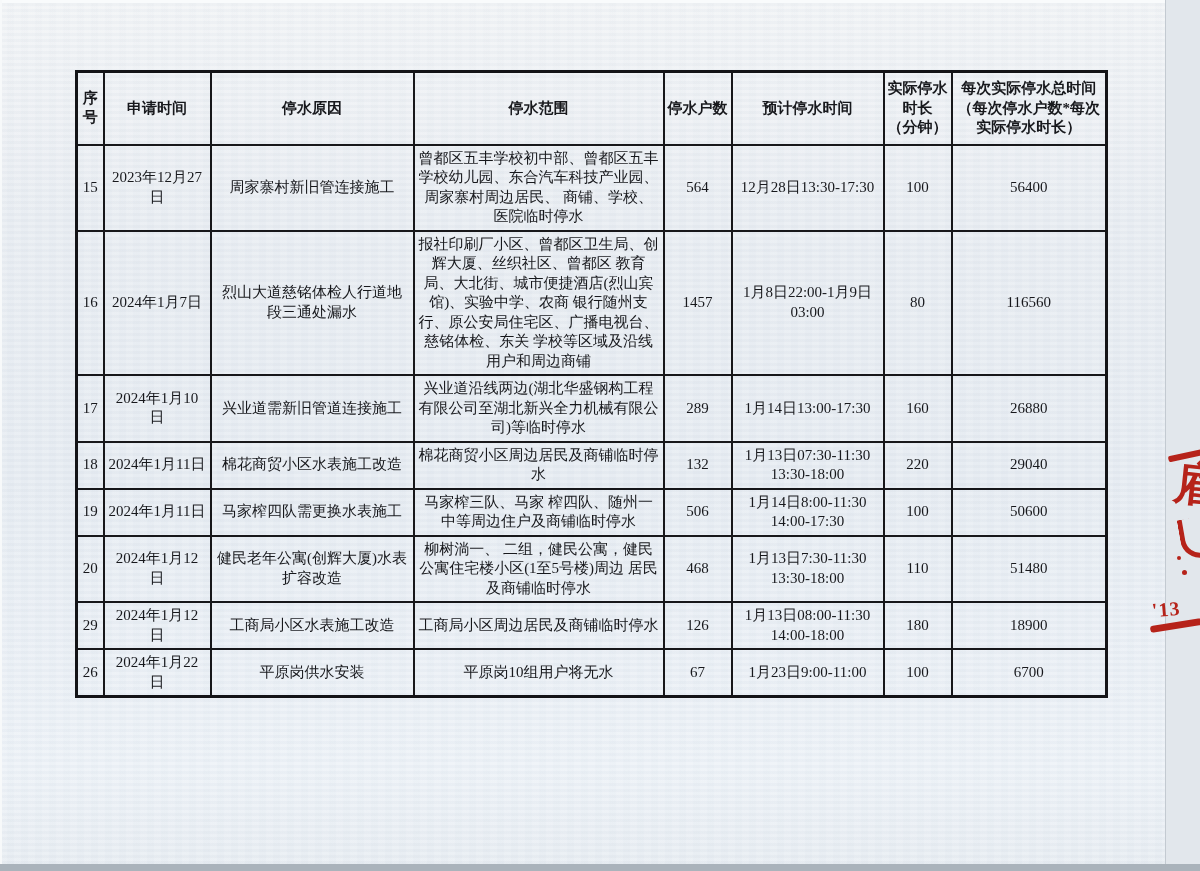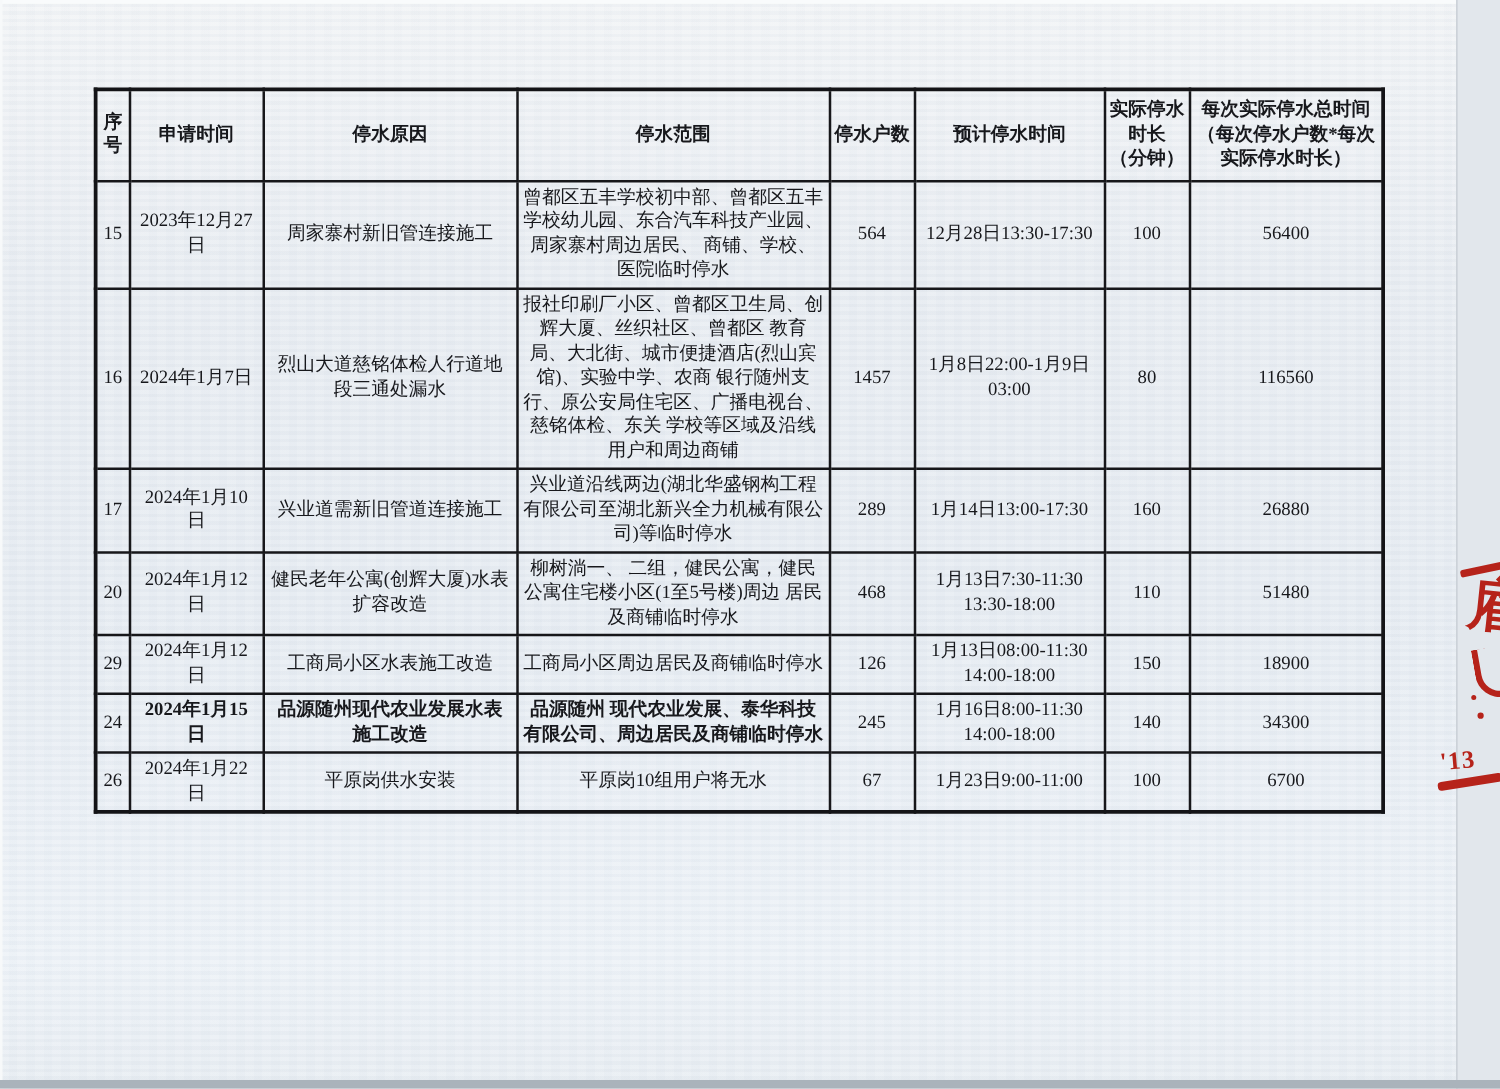--- a/index.html
+++ b/index.html
@@ -110,51 +110,62 @@
         <td>17</td>
         <td class="b-target">2024年1月10日</td>
         <td class="b-target">兴业道需新旧管道连接施工</td>
         <td class="b-target">兴业道沿线两边(湖北华盛钢构工程有限公司至湖北新兴全力机械有限公司)等临时停水</td>
         <td>289</td>
         <td>1月14日13:00-17:30</td>
         <td>160</td>
         <td>26880</td>
       </tr>
       <tr>
+        <td>18</td>
+        <td class="b-target">2024年1月11日</td>
+        <td class="b-target">棉花商贸小区水表施工改造</td>
+        <td class="b-target">棉花商贸小区周边居民及商铺临时停水</td>
+        <td>132</td>
+        <td>1月13日07:30-11:30
+13:30-18:00</td>
+        <td>220</td>
+        <td>29040</td>
+      </tr>
+      <tr>
+        <td>19</td>
+        <td class="b-target">2024年1月11日</td>
+        <td class="b-target">马家榨四队需更换水表施工</td>
+        <td class="b-target">马家榨三队、马家 榨四队、随州一中等周边住户及商铺临时停水</td>
+        <td>506</td>
+        <td>1月14日8:00-11:30
+14:00-17:30</td>
+        <td>100</td>
+        <td>50600</td>
+      </tr>
+      <tr>
         <td>20</td>
         <td class="b-target">2024年1月12日</td>
         <td class="b-target">健民老年公寓(创辉大厦)水表扩容改造</td>
         <td class="b-target">柳树淌一、 二组，健民公寓，健民公寓住宅楼小区(1至5号楼)周边 居民及商铺临时停水</td>
         <td>468</td>
         <td>1月13日7:30-11:30
 13:30-18:00</td>
         <td>110</td>
         <td>51480</td>
       </tr>
       <tr>
         <td>29</td>
         <td class="b-target">2024年1月12日</td>
         <td class="b-target">工商局小区水表施工改造</td>
         <td class="b-target">工商局小区周边居民及商铺临时停水</td>
         <td>126</td>
         <td>1月13日08:00-11:30
 14:00-18:00</td>
-        <td>150</td>
+        <td>180</td>
         <td>18900</td>
-      </tr>
-      <tr class="bold">
-        <td>24</td>
-        <td class="b-target">2024年1月15日</td>
-        <td class="b-target">品源随州现代农业发展水表施工改造</td>
-        <td class="b-target">品源随州 现代农业发展、泰华科技有限公司、周边居民及商铺临时停水</td>
-        <td>245</td>
-        <td>1月16日8:00-11:30
-14:00-18:00</td>
-        <td>140</td>
-        <td>34300</td>
       </tr>
       <tr>
         <td>26</td>
         <td class="b-target">2024年1月22日</td>
         <td class="b-target">平原岗供水安装</td>
         <td class="b-target">平原岗10组用户将无水</td>
         <td>67</td>
         <td>1月23日9:00-11:00</td>
         <td>100</td>
         <td>6700</td>

